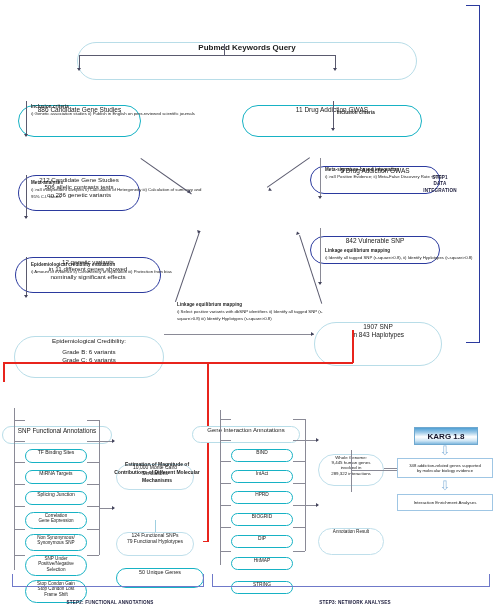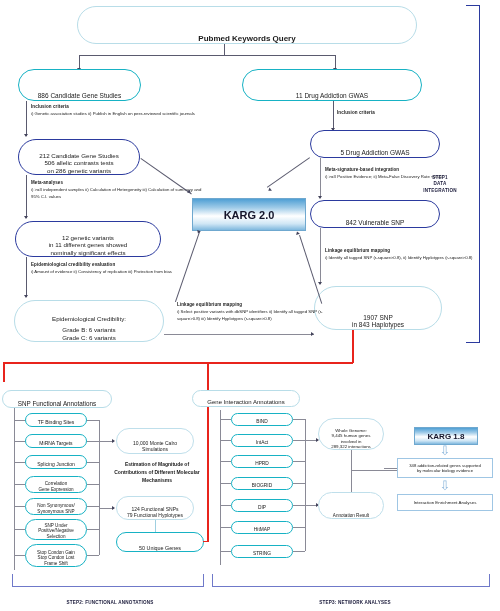--- a/index.html
+++ b/index.html
@@ -2,22 +2,22 @@
 <html><head>
 <meta charset="utf-8">
 <style>
   html,body{margin:0;padding:0;background:#ffffff;}
   body{width:500px;height:611px;position:relative;overflow:hidden;
        font-family:"Liberation Sans", sans-serif;color:#1a1a1a;}
   #stage{position:absolute;left:0;top:0;width:500px;height:611px;}
 
   
   .node{position:absolute;box-sizing:border-box;display:flex;flex-direction:column;
-        align-items:center;justify-content:flex-end;text-align:center;background:#ffffff;
-        border-radius:999px;line-height:1.18;}
+        align-items:center;justify-content:flex-start;text-align:center;background:#ffffff;
+        border-radius:999px;line-height:1.18;margin-top:36px;}
   .node span{display:block;}
   .lt{border:1.4px solid #b8dde8;}          
   .teal{border:1.8px solid #17b2c4;}        
   .navy{border:1.8px solid #2b3a9e;}        
   .pale{border:1.2px solid #bfdfeb;}
 
   
   .crit{position:absolute;font-size:4.3px;line-height:1.5;color:#1a1a1a;}
   .crit b{font-size:4.5px;display:block;margin-bottom:.5px;letter-spacing:.1px;}
   .mid-note{position:absolute;text-align:center;font-size:5px;font-weight:bold;
@@ -161,23 +161,20 @@
 
   <div class="crit" style="left:177px;top:302px;width:160px;">
     <b>Linkage equilibrium  mapping</b>
     <span>i) Select positive variants with dbSNP identifiers</span>
     <span>ii) Identify all tagged SNP (r-square&gt;0.8)</span>
     <span>iii) Identify Hyplotypes (r-square&gt;0.8)</span>
   </div>
   <div class="ln h gray" style="left:164px;top:334px;width:150px;"></div>
   <div class="arw rt" style="left:311px;top:331.5px;"></div>
 
-  <div class="karg" style="left:192px;top:198px;width:112px;height:31px;font-size:11px;">
-    <span>KARG 2.0</span>
-  </div>
 
   <div class="diag" style="left:141px;top:158px;width:62px;transform:rotate(35deg);"></div>
   <div class="arw rt" style="left:188px;top:190px;transform:rotate(35deg);"></div>
 
   <div class="diag" style="left:310px;top:158px;width:52px;transform:rotate(145deg);"></div>
   <div class="arw lt2" style="left:268px;top:188px;transform:rotate(-35deg);"></div>
 
   <div class="diag" style="left:200px;top:232px;width:74px;transform:rotate(109deg);"></div>
   <div class="arw lt2" style="left:197px;top:230px;transform:rotate(-70deg);"></div>
 

